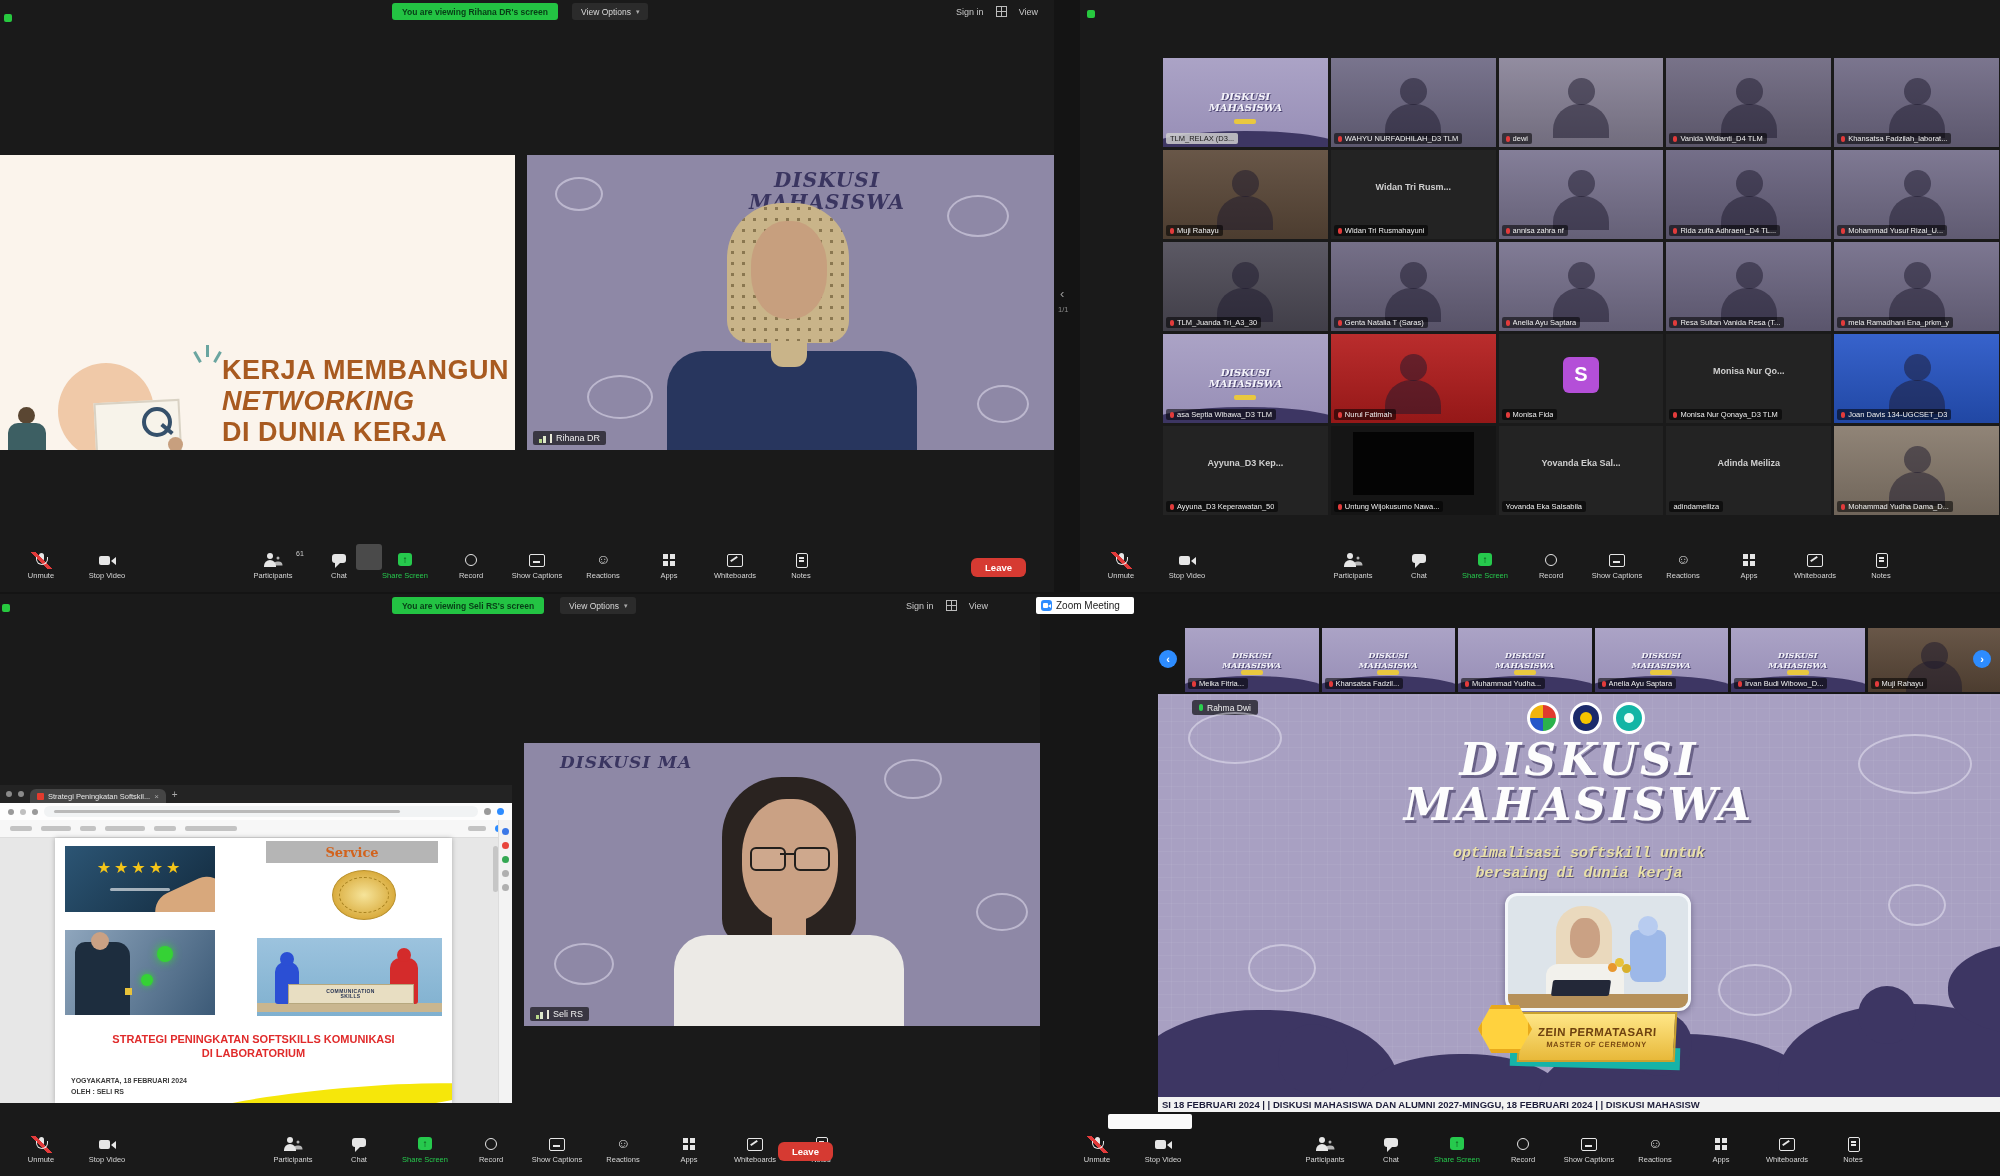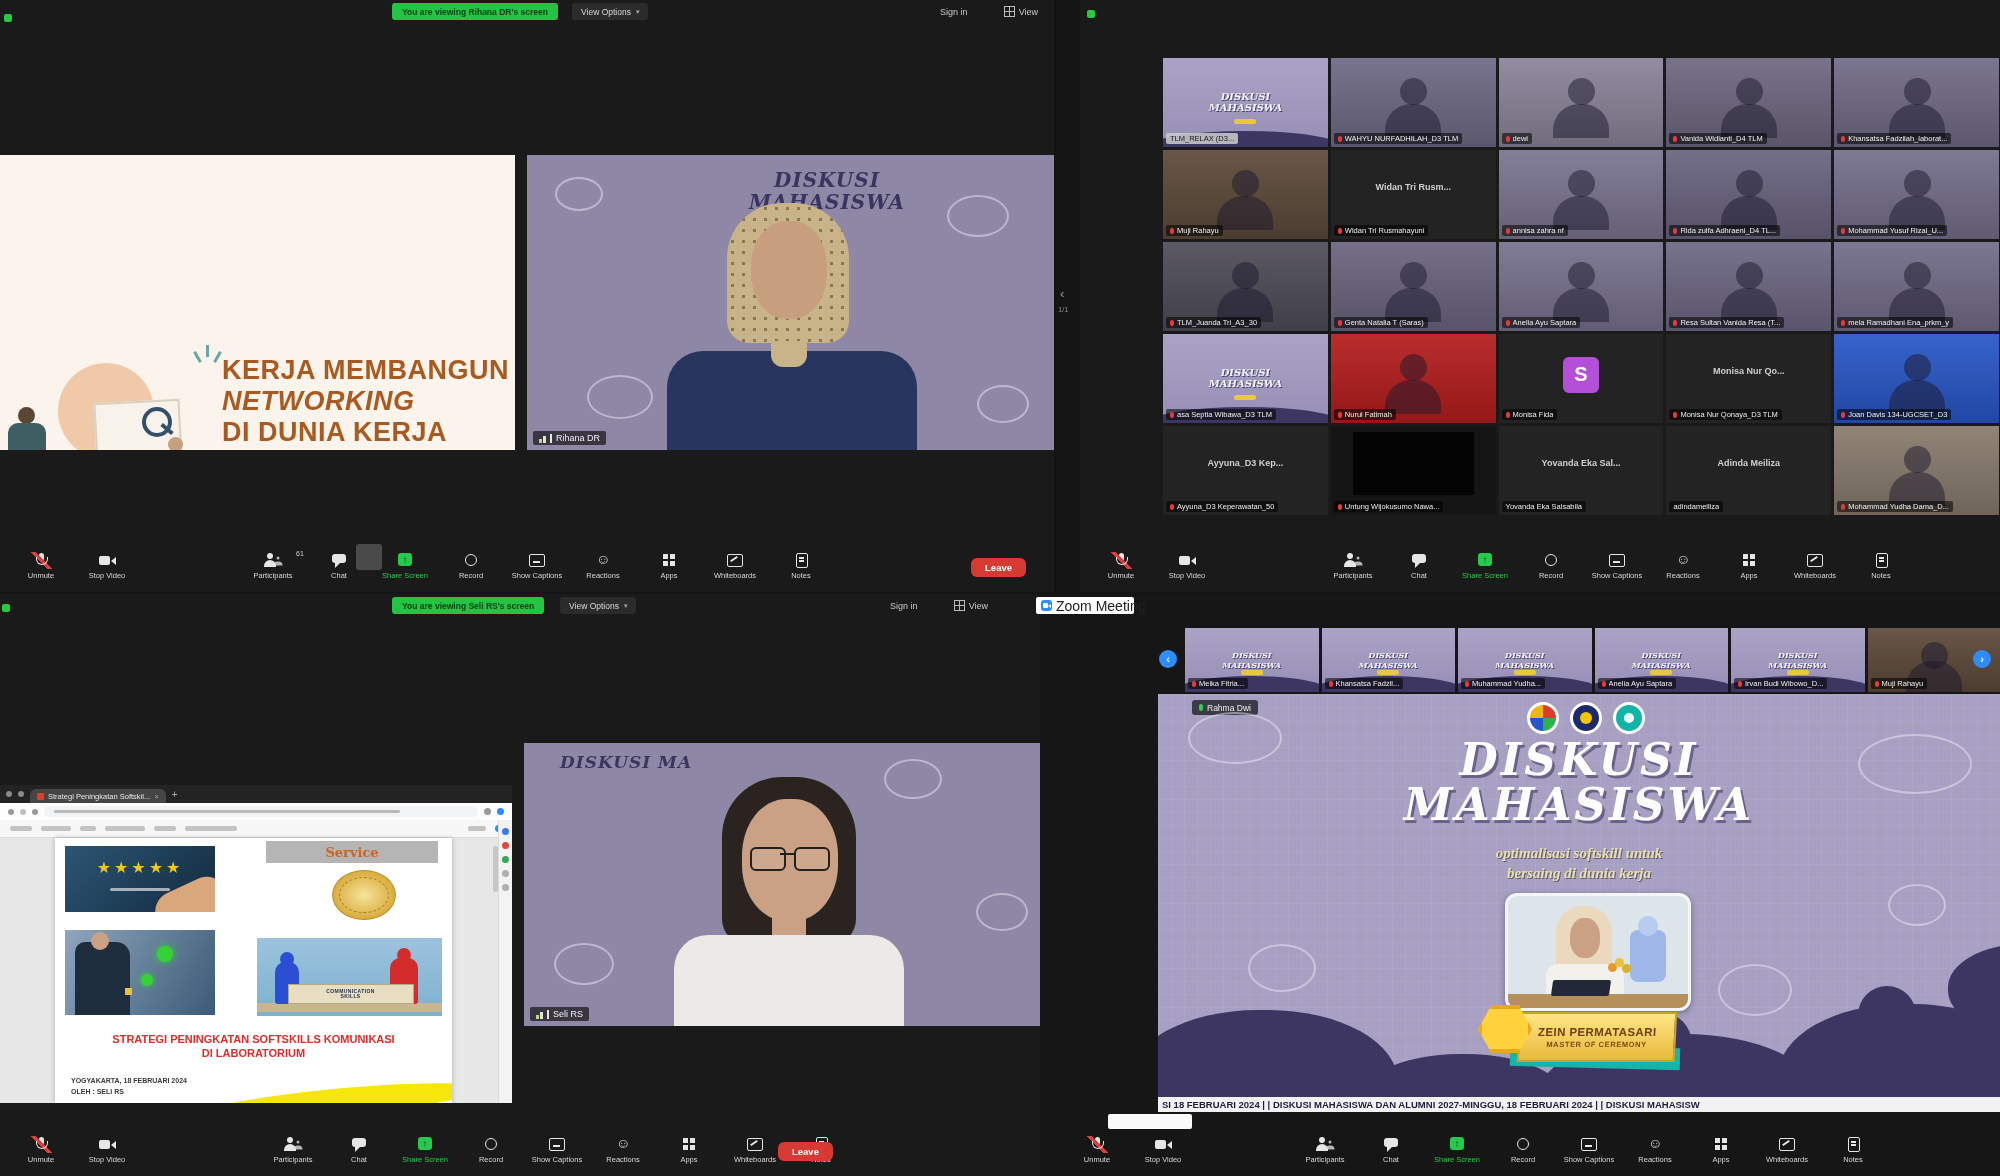--- a/index.html
+++ b/index.html
@@ -12,21 +12,21 @@
   #wbr{left:1040px;top:594px;width:960px;height:582px;background:#161616;}
 
   
   .greendot{position:absolute;width:8px;height:8px;background:#27c93f;border-radius:2px;}
   .gbanner{position:absolute;height:17px;background:#23c343;color:#073d16;font-size:8.5px;font-weight:bold;
            border-radius:3px;display:flex;align-items:center;justify-content:center;padding:0 10px;white-space:nowrap;}
   .vopts{position:absolute;height:17px;background:#2b2b2b;color:#d8d8d8;font-size:8.5px;border-radius:3px;
          display:flex;align-items:center;gap:5px;padding:0 9px;white-space:nowrap;}
   .vopts .car{font-size:7px;color:#aaa;}
   .topctl{position:absolute;display:flex;gap:12px;align-items:center;color:#c9c9c9;font-size:9px;}
-  .viewbtn{display:flex;gap:4px;align-items:center;margin-left:24px;}
+  .viewbtn{display:flex;gap:12px;align-items:center;}
   .gridic{width:9px;height:9px;border:1px solid #bbb;position:relative;}
   .gridic::before{content:"";position:absolute;left:4px;top:0;bottom:0;width:1px;background:#bbb;}
   .gridic::after{content:"";position:absolute;top:4px;left:0;right:0;height:1px;background:#bbb;}
 
   
   .zbar{position:absolute;left:8px;right:4px;bottom:0;height:42px;}
   .tbwrap{position:absolute;top:3px;display:flex;}
   .tb-item{width:66px;display:flex;flex-direction:column;align-items:center;gap:3px;cursor:pointer;}
   .tlabel{font-size:7.5px;color:#d6d6d6;white-space:nowrap;}
   .ic{position:relative;width:20px;height:15px;}
@@ -171,21 +171,21 @@
 
   
   .stage{position:absolute;left:118px;top:100px;right:0;height:418px;background:#a8a0c2;overflow:hidden;
      background-image:repeating-linear-gradient(0deg,rgba(255,255,255,.05) 0 1px,transparent 1px 13px),
                       repeating-linear-gradient(90deg,rgba(255,255,255,.05) 0 1px,transparent 1px 13px);}
   .cl{position:absolute;background:#3d3663;border-radius:48%;}
   .stage .swirl{position:absolute;border:2px solid rgba(235,233,245,.5);border-radius:50%;}
   .ptitle{position:absolute;left:0;right:0;top:44px;text-align:center;font-family:"DejaVu Serif",serif;
           font-style:italic;font-weight:bold;font-size:44px;line-height:1.02;color:#fdfdfd;
           letter-spacing:3px;text-shadow:2.5px 2.5px 0 rgba(42,34,76,.5);}
-  .psub{position:absolute;left:0;right:0;top:150px;text-align:center;font-family:Liberation Serif, serif;
+  .psub{position:absolute;left:0;right:0;top:150px;text-align:center;font-family:Liberation Mono, monospace;
         font-style:italic;font-weight:bold;font-size:15px;line-height:1.3;color:#e9e0a8;
         text-shadow:1px 1px 0 rgba(42,34,76,.6);}
   .logos{position:absolute;left:50%;top:8px;margin-left:-52px;display:flex;gap:11px;}
   .logo{width:26px;height:26px;border-radius:50%;}
   .lg1{background:conic-gradient(#e03a2e 0 25%,#2bb24c 25% 50%,#2557c9 50% 75%,#f2b40e 75%);border:3px solid #fff;}
   .lg2{background:#1b2a6b;border:3px solid #fff;position:relative;}
   .lg2::after{content:"";position:absolute;left:7px;top:7px;width:12px;height:12px;border-radius:50%;background:#f5c400;}
   .lg3{background:#12b5a5;border:3px solid #fff;position:relative;}
   .lg3::after{content:"";position:absolute;left:8px;top:8px;width:10px;height:10px;border-radius:50%;background:#eafff9;}
   .stlabel{position:absolute;left:34px;top:6px;height:15px;background:rgba(18,18,24,.72);border-radius:3px;
@@ -213,21 +213,21 @@
   .ticker{position:absolute;left:0;right:0;bottom:0;height:15px;background:#f2f2f2;color:#1d1d3a;
           font-size:9.5px;font-weight:bold;line-height:15px;white-space:nowrap;overflow:hidden;padding-left:4px;z-index:4;}
   .navcirc{position:absolute;width:18px;height:18px;border-radius:50%;background:#2d8cff;color:#fff;
            font-size:11px;font-weight:bold;display:flex;align-items:center;justify-content:center;z-index:5;cursor:pointer;}
   .zmtab{position:absolute;left:1036px;top:597px;width:88px;height:17px;background:#fff;border-radius:2px;
          display:flex;align-items:center;gap:4px;padding:0 5px;z-index:6;}
   .zmic{width:11px;height:11px;background:#2d8cff;border-radius:3px;position:relative;flex:none;}
   .zmic::before{content:"";position:absolute;left:2px;top:3px;width:5px;height:5px;background:#fff;border-radius:1px;}
   .zmic::after{content:"";position:absolute;right:1px;top:4px;border-right:3px solid #fff;
                border-top:2px solid transparent;border-bottom:2px solid transparent;}
-  .zmtxt{font-size:14px;color:#222;white-space:nowrap;}
+  .zmtxt{font-size:10px;color:#222;white-space:nowrap;}
   .whitefrag{position:absolute;left:1108px;top:1114px;width:84px;height:15px;background:#fafafa;border-radius:2px;z-index:6;}
   .pager{position:absolute;left:1060px;top:286px;color:#999;font-size:13px;z-index:5;}
   .pagertxt{position:absolute;left:1058px;top:305px;color:#8a8a8a;font-size:7.5px;z-index:5;}
 </style>
 </head>
 <body>
 
 <div class="canvas">
 
   <div class="win" id="wtl">

